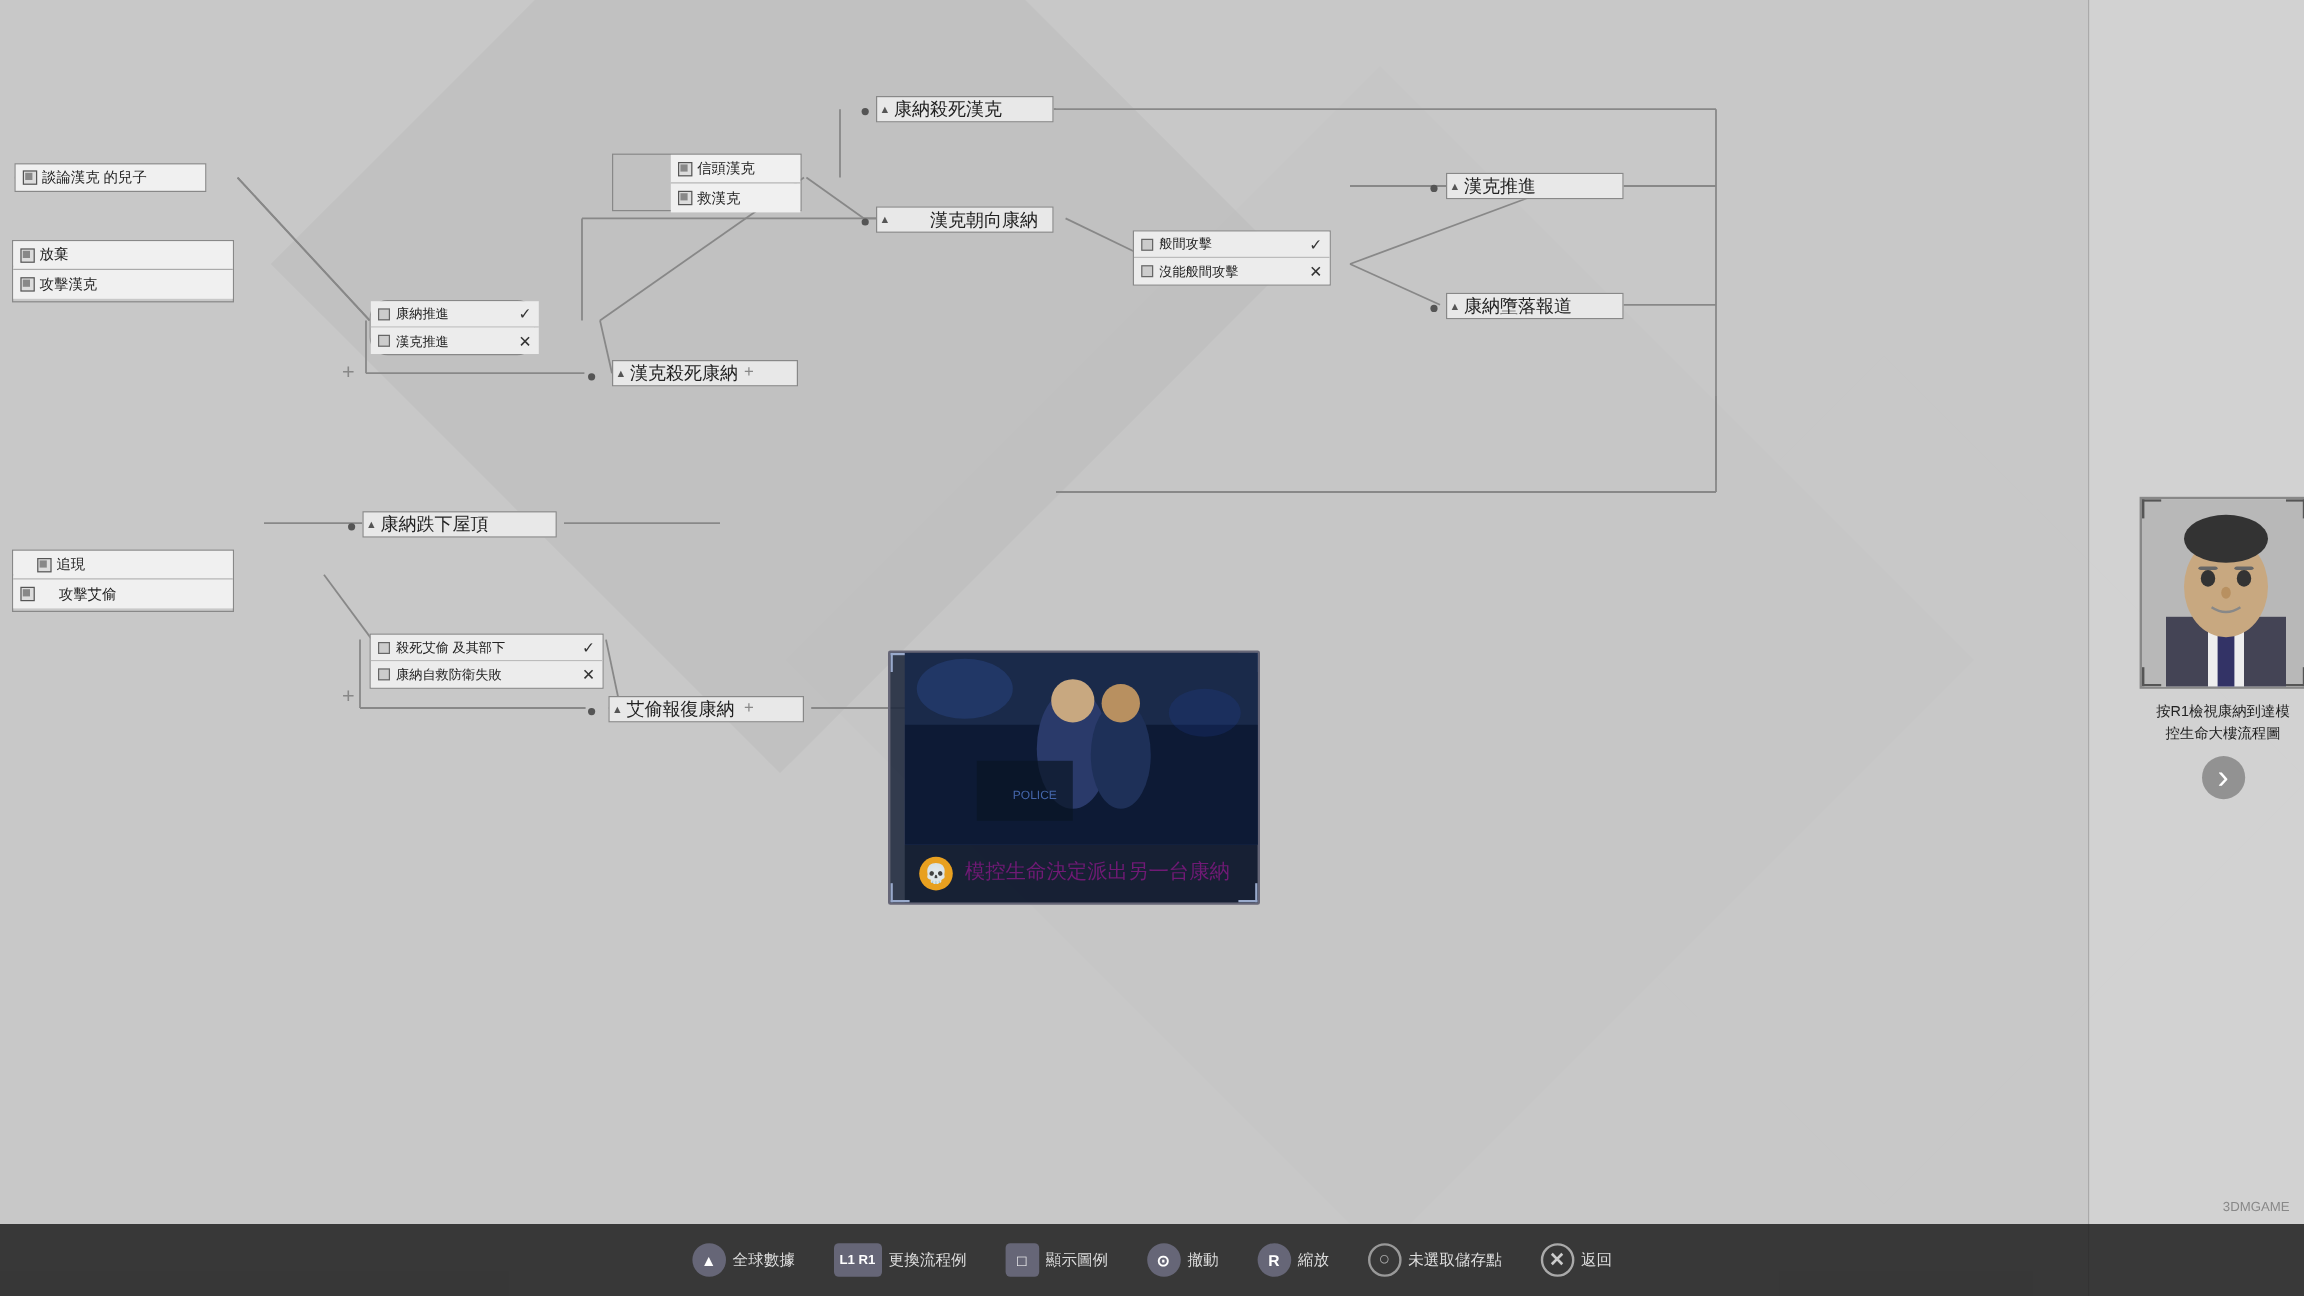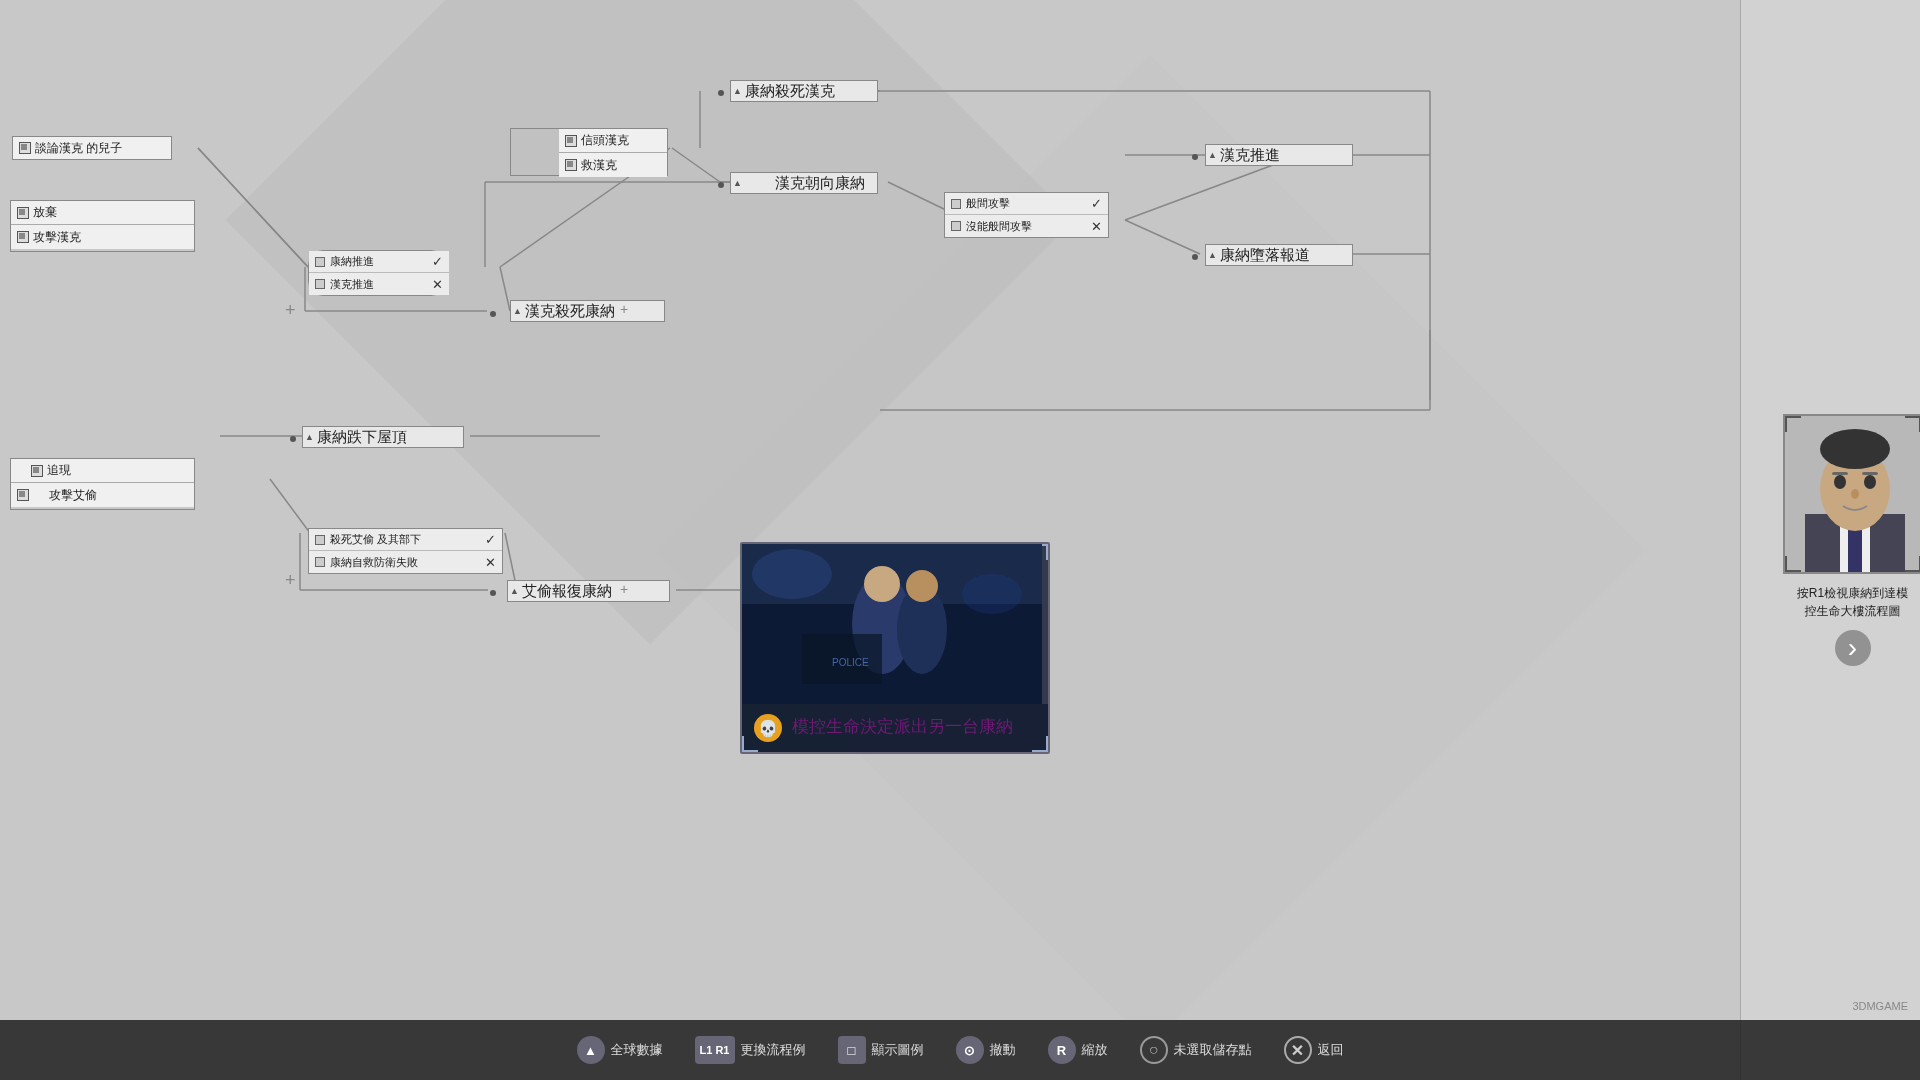--- a/index.html
+++ b/index.html
@@ -464,21 +464,21 @@
   <span>艾偷報復康納</span>
 </div>
 <div class="node-bullet" style="left:490px; top:590px;"></div>
 
 <div style="position:absolute; left:285px; top:300px; font-size:18px; color:#888; cursor:pointer;">+</div>
 <div style="position:absolute; left:285px; top:570px; font-size:18px; color:#888; cursor:pointer;">+</div>
 
 <div style="position:absolute; left:620px; top:301px; font-size:14px; color:#888; cursor:pointer;">+</div>
 <div style="position:absolute; left:620px; top:581px; font-size:14px; color:#888; cursor:pointer;">+</div>
 
-<div class="popup-card" style="left:740px; top:542px; width:310px;">
+<div class="popup-card" style="left:740px; top:542px; width:310px;padding-left:12px;">
   <div class="pfc-tl popup-frame-corner"></div>
   <div class="pfc-tr popup-frame-corner"></div>
   <div class="pfc-bl popup-frame-corner"></div>
   <div class="pfc-br popup-frame-corner"></div>
 
   <div class="popup-card-img">
 
     <svg width="300" height="160" xmlns="http://www.w3.org/2000/svg">
       <rect width="300" height="160" fill="#1a2a4a"></rect>
       <rect x="0" y="60" width="300" height="100" fill="#0d1a35"></rect>

